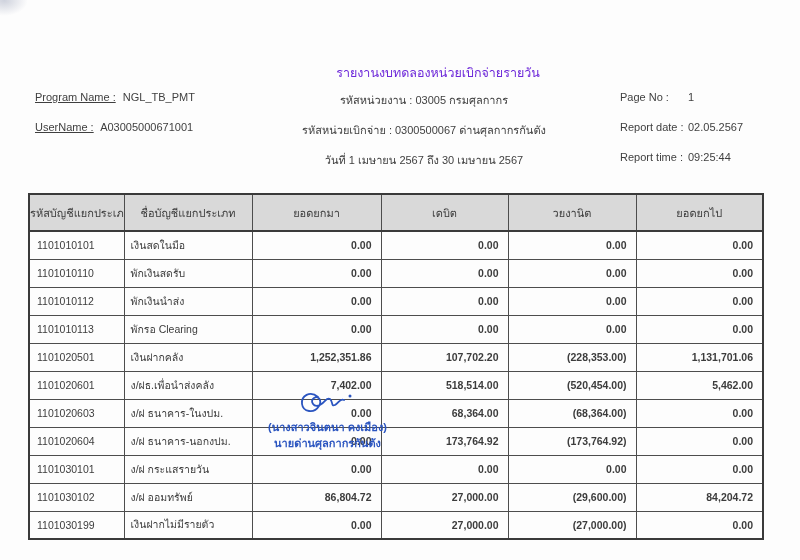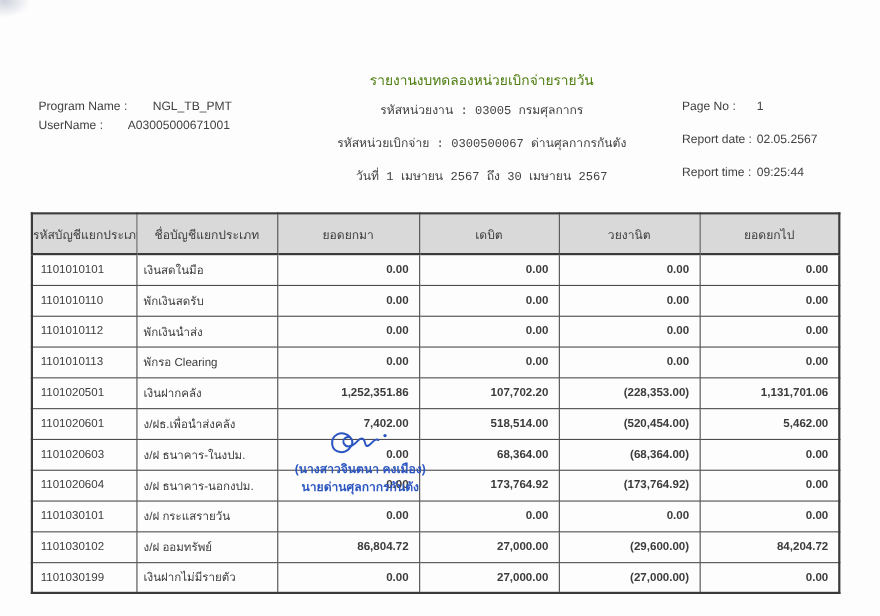--- a/index.html
+++ b/index.html
@@ -12,35 +12,35 @@
     position:relative; width:800px; height:560px;
     background:#fdfdfd; color:#3b3b3b; overflow:hidden;
   }
   .scan-smudge {
     position:absolute; left:-6px; top:-6px; width:34px; height:22px;
     background:radial-gradient(ellipse at 30% 30%, rgba(120,130,160,.35), rgba(120,130,160,0) 70%);
     pointer-events:none;
   }
   .report-title {
     position:absolute; top:63px; left:138px; width:600px;
-    text-align:center; font-size:12.5px; color:#4d7c0f;
+    text-align:center; font-size:12.5px; color:#6d28d9;
   }
   .hdr-line { position:absolute; font-size:11px; white-space:nowrap; color:#3f3f3f; }
   .hdr-left-1 { left:35px; top:91px; }
-  .hdr-left-2 { left:35px; top:108px; }
-  .hdr-center { left:238px; width:400px; text-align:center;font-family:Liberation Mono, monospace; }
+  .hdr-left-2 { left:35px; top:121px; }
+  .hdr-center { left:224px; width:400px; text-align:center; }
   .hdr-center-1 { top:91px; }
   .hdr-center-2 { top:121px; }
   .hdr-center-3 { top:151px; }
   .hdr-right { left:600px; display:flex; }
   .hdr-right-1 { top:91px; }
   .hdr-right-2 { top:121px; }
   .hdr-right-3 { top:151px; }
   .hdr-right .lbl { width:88px;padding-left:20px; }
-  .hdr-label { margin-right:20px; }
+  .hdr-label { margin-right:4px;text-decoration:underline; }
 
   table.tb {
     position:absolute; left:28px; top:193px; width:734px;
     border-collapse:collapse; table-layout:fixed;
     font-size:10.5px; color:#3c3c3c;
   }
   table.tb th, table.tb td { border:1px solid #4d4d4d; overflow:hidden; white-space:nowrap; }
   table.tb { border:2px solid #3a3a3a; }
   table.tb thead th {
     background:#d9d9d9; height:37px; font-weight:normal;

